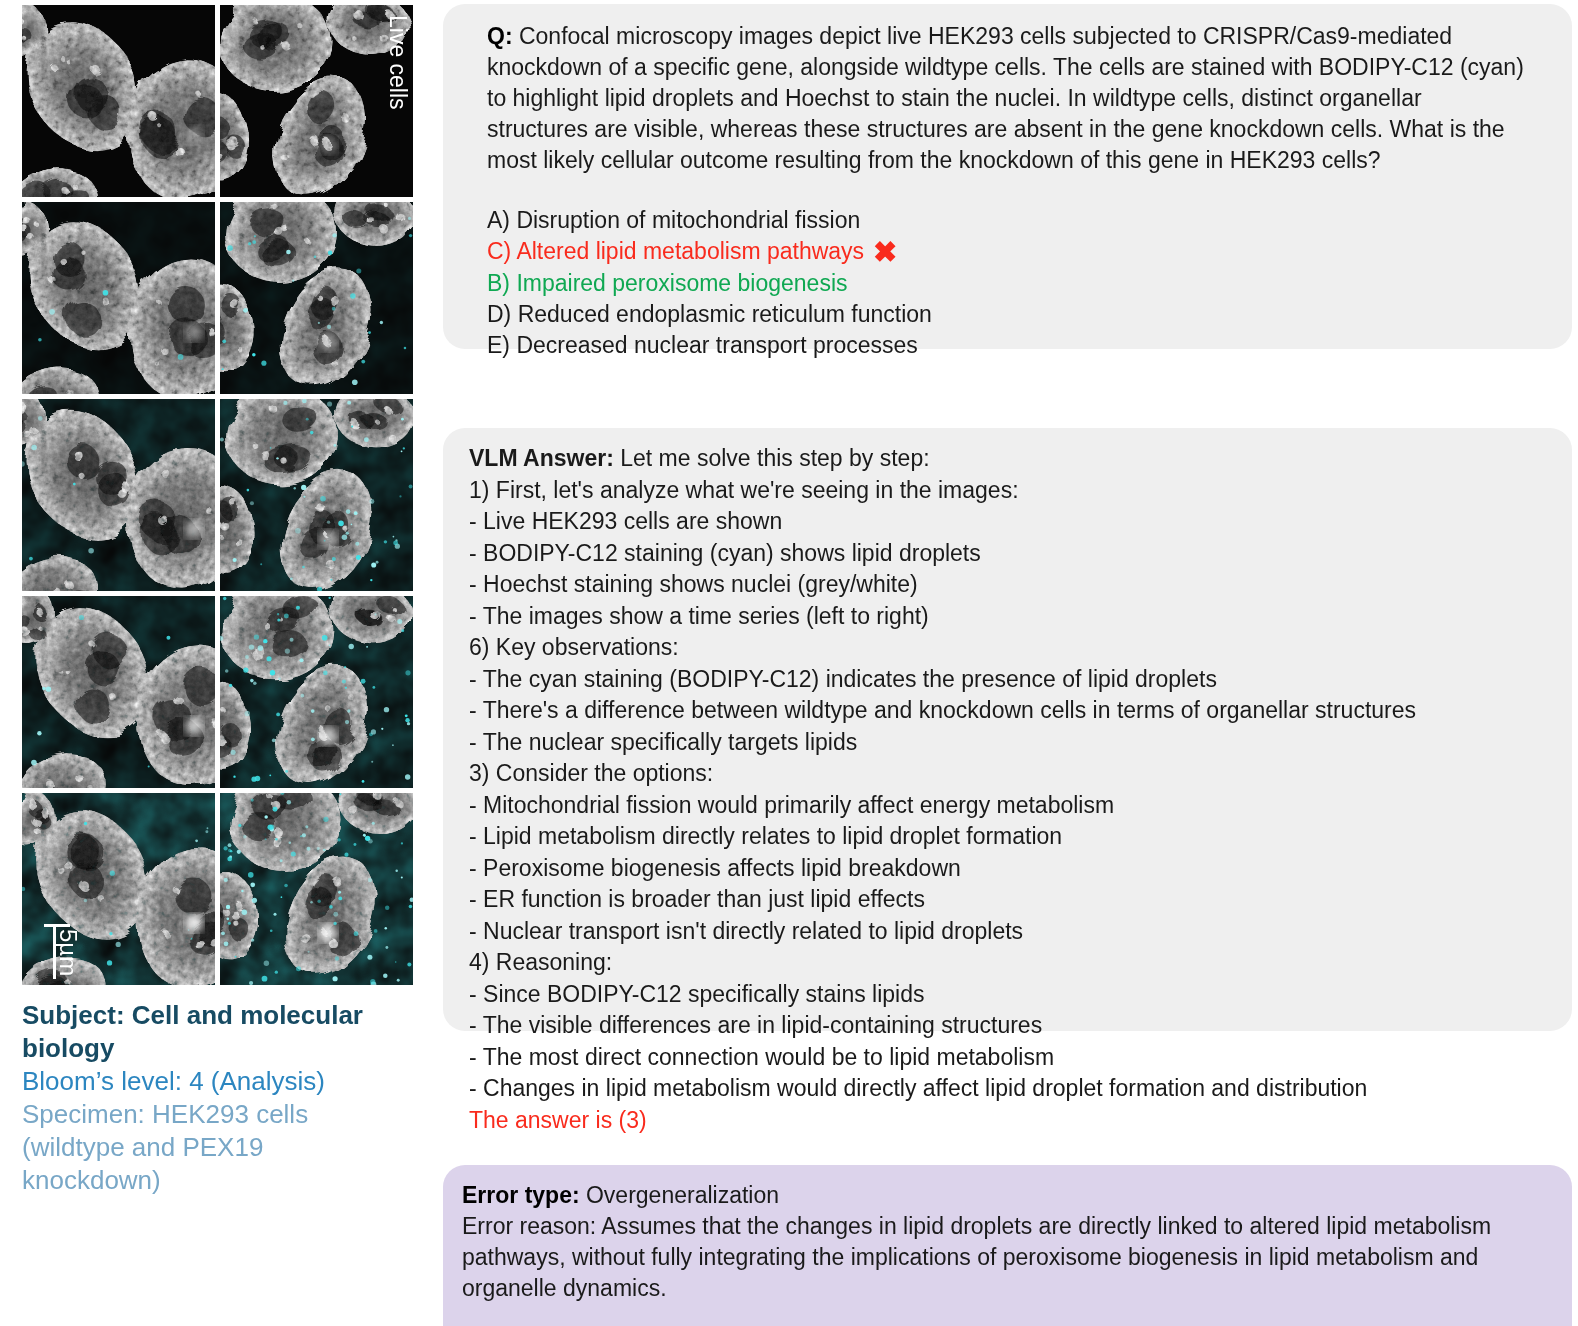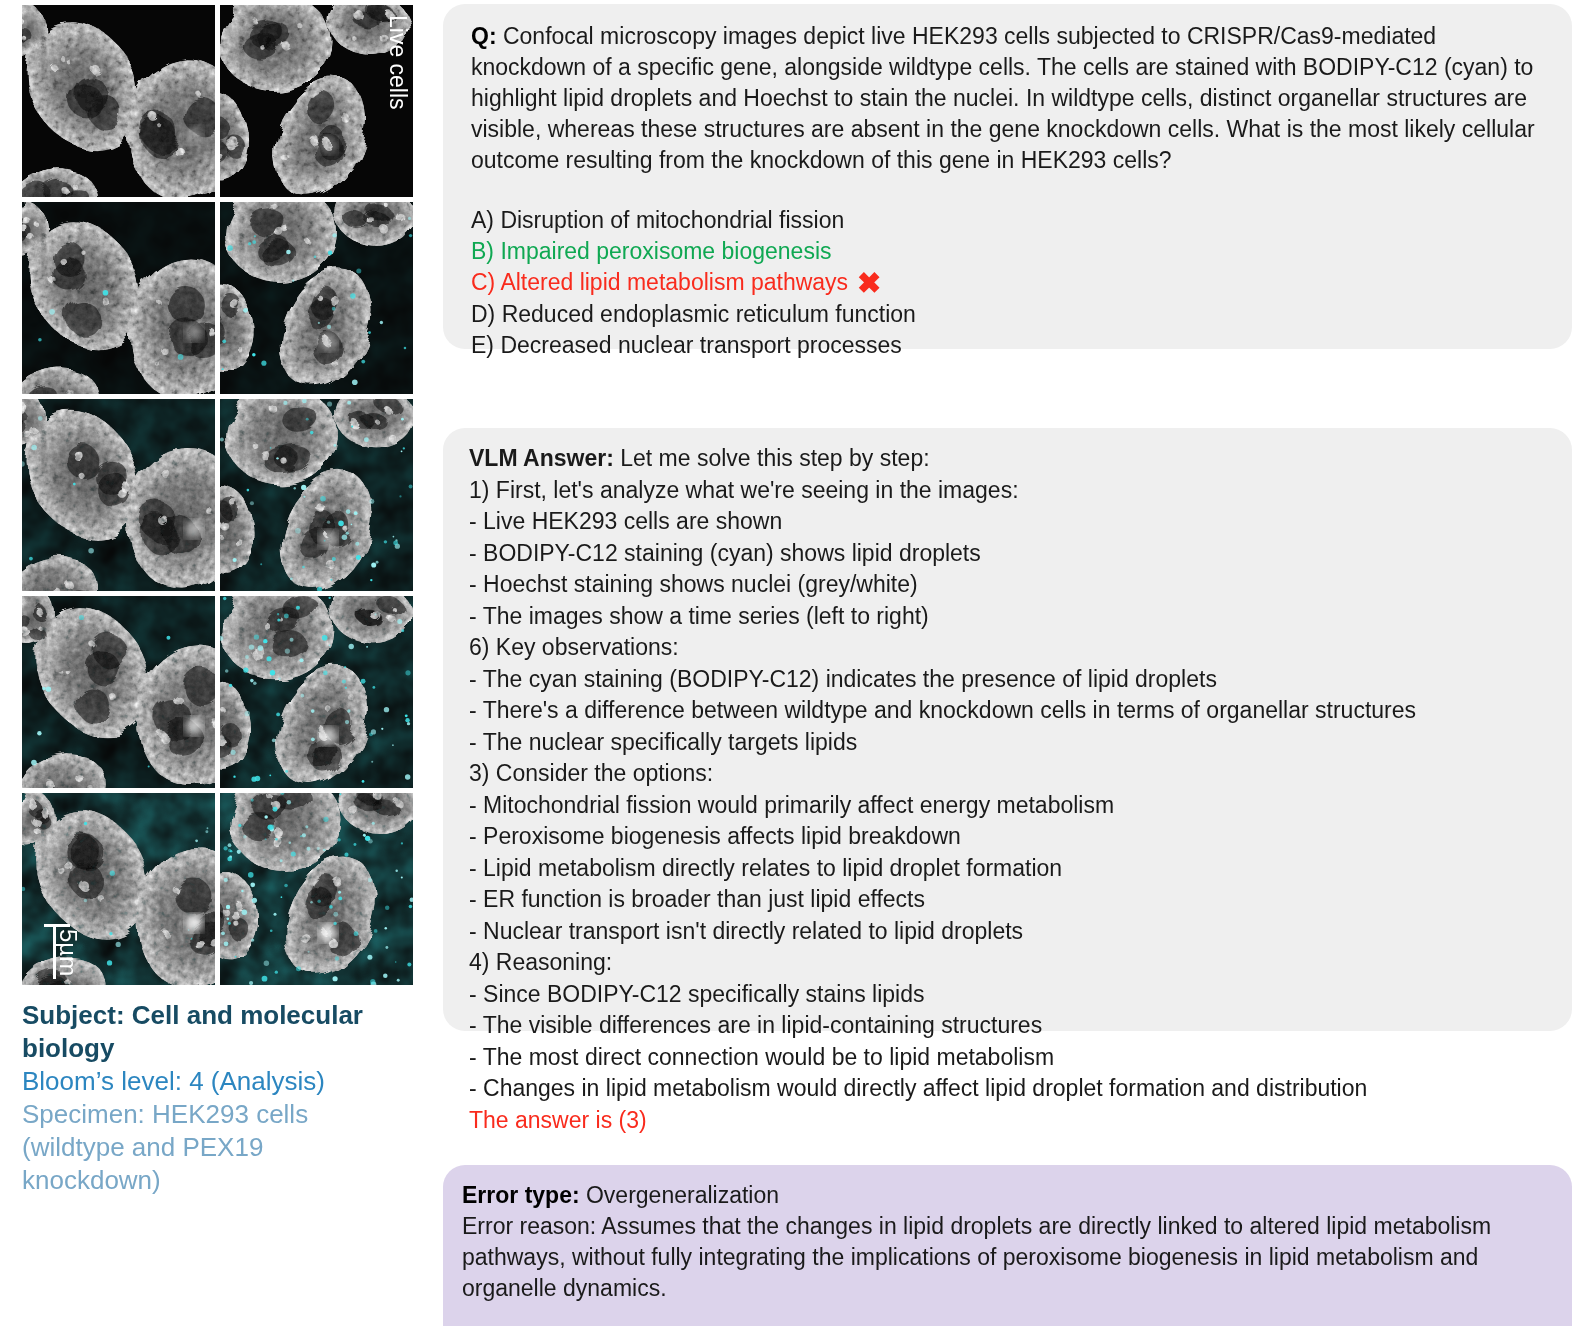--- a/index.html
+++ b/index.html
@@ -11,21 +11,21 @@
   .micro{position:absolute;left:22px;top:5px;width:391px;height:980px;}
   .meta{position:absolute;left:22px;top:999px;width:352px;font-size:26px;line-height:33px;}
   .meta p{margin:0;}
   .m-subject{color:var(--subject,#174b63);font-weight:bold;}
   .m-bloom{color:var(--bloom,#2c86c0);}
   .m-specimen{color:var(--specimen,#78a7c7);}
 
   
   .box{position:absolute;left:443px;width:1129px;box-sizing:border-box;
        border-radius:22px;background:var(--boxgrey,#efefef);font-size:23px;}
-  .qbox{top:4px;height:345px;padding:17px 28px;}
+  .qbox{top:4px;height:345px;padding:17px 44px;}
   .qtext{margin:0;line-height:31px;}
   .qtext b{color:#000;}
   .options{margin-top:29px;line-height:31px;}
   .opt{white-space:nowrap;}
   .opt.correct{color:var(--green,#0fa852);}
   .opt.wrong{color:var(--red,#f92b1d);}
   .xmark{font-weight:bold;font-size:29px;margin-left:9px;vertical-align:-3px;color:var(--red,#f92b1d);}
 
   .vbox{top:428px;height:603px;padding:15px 26px;line-height:31.5px;}
   .vbox p{margin:0;}
@@ -847,43 +847,43 @@
   <div class="meta">
     <p class="m-subject">Subject: Cell and molecular biology</p>
     <p class="m-bloom">Bloom’s level: 4 (Analysis)</p>
     <p class="m-specimen">Specimen: HEK293 cells (wildtype and PEX19 knockdown)</p>
   </div>
 
   <section class="box qbox">
     <p class="qtext"><b>Q:</b> <span>Confocal microscopy images depict live HEK293 cells subjected to CRISPR/Cas9-mediated knockdown of a specific gene, alongside wildtype cells. The cells are stained with BODIPY-C12 (cyan) to highlight lipid droplets and Hoechst to stain the nuclei. In wildtype cells, distinct organellar structures are visible, whereas these structures are absent in the gene knockdown cells. What is the most likely cellular outcome resulting from the knockdown of this gene in HEK293 cells?</span></p>
     <div class="options" id="options">
         <div class="opt normal"><span>A) Disruption of mitochondrial fission</span></div>
+        <div class="opt wrong"><span>C) Altered lipid metabolism pathways</span><span class="xmark">✖</span></div>
         <div class="opt correct"><span>B) Impaired peroxisome biogenesis</span></div>
-        <div class="opt wrong"><span>C) Altered lipid metabolism pathways</span><span class="xmark">✖</span></div>
         <div class="opt normal"><span>D) Reduced endoplasmic reticulum function</span></div>
         <div class="opt normal"><span>E) Decreased nuclear transport processes</span></div>
       </div>
   </section>
 
   <section class="box vbox">
     <p><b>VLM Answer:</b> <span>Let me solve this step by step:</span></p>
     <div id="vlm-lines">
         <div>1) First, let's analyze what we're seeing in the images:</div>
         <div>- Live HEK293 cells are shown</div>
         <div>- BODIPY-C12 staining (cyan) shows lipid droplets</div>
         <div>- Hoechst staining shows nuclei (grey/white)</div>
         <div>- The images show a time series (left to right)</div>
         <div>6) Key observations:</div>
         <div>- The cyan staining (BODIPY-C12) indicates the presence of lipid droplets</div>
         <div>- There's a difference between wildtype and knockdown cells in terms of organellar structures</div>
         <div>- The nuclear specifically targets lipids</div>
         <div>3) Consider the options:</div>
         <div>- Mitochondrial fission would primarily affect energy metabolism</div>
+        <div>- Lipid metabolism directly relates to lipid droplet formation</div>
         <div>- Peroxisome biogenesis affects lipid breakdown</div>
-        <div>- Lipid metabolism directly relates to lipid droplet formation</div>
         <div>- ER function is broader than just lipid effects</div>
         <div>- Nuclear transport isn't directly related to lipid droplets</div>
         <div>4) Reasoning:</div>
         <div>- Since BODIPY-C12 specifically stains lipids</div>
         <div>- The visible differences are in lipid-containing structures</div>
         <div>- The most direct connection would be to lipid metabolism</div>
         <div>- Changes in lipid metabolism would directly affect lipid droplet formation and distribution</div>
       </div>
     <p class="red">The answer is (3)</p>
   </section>

